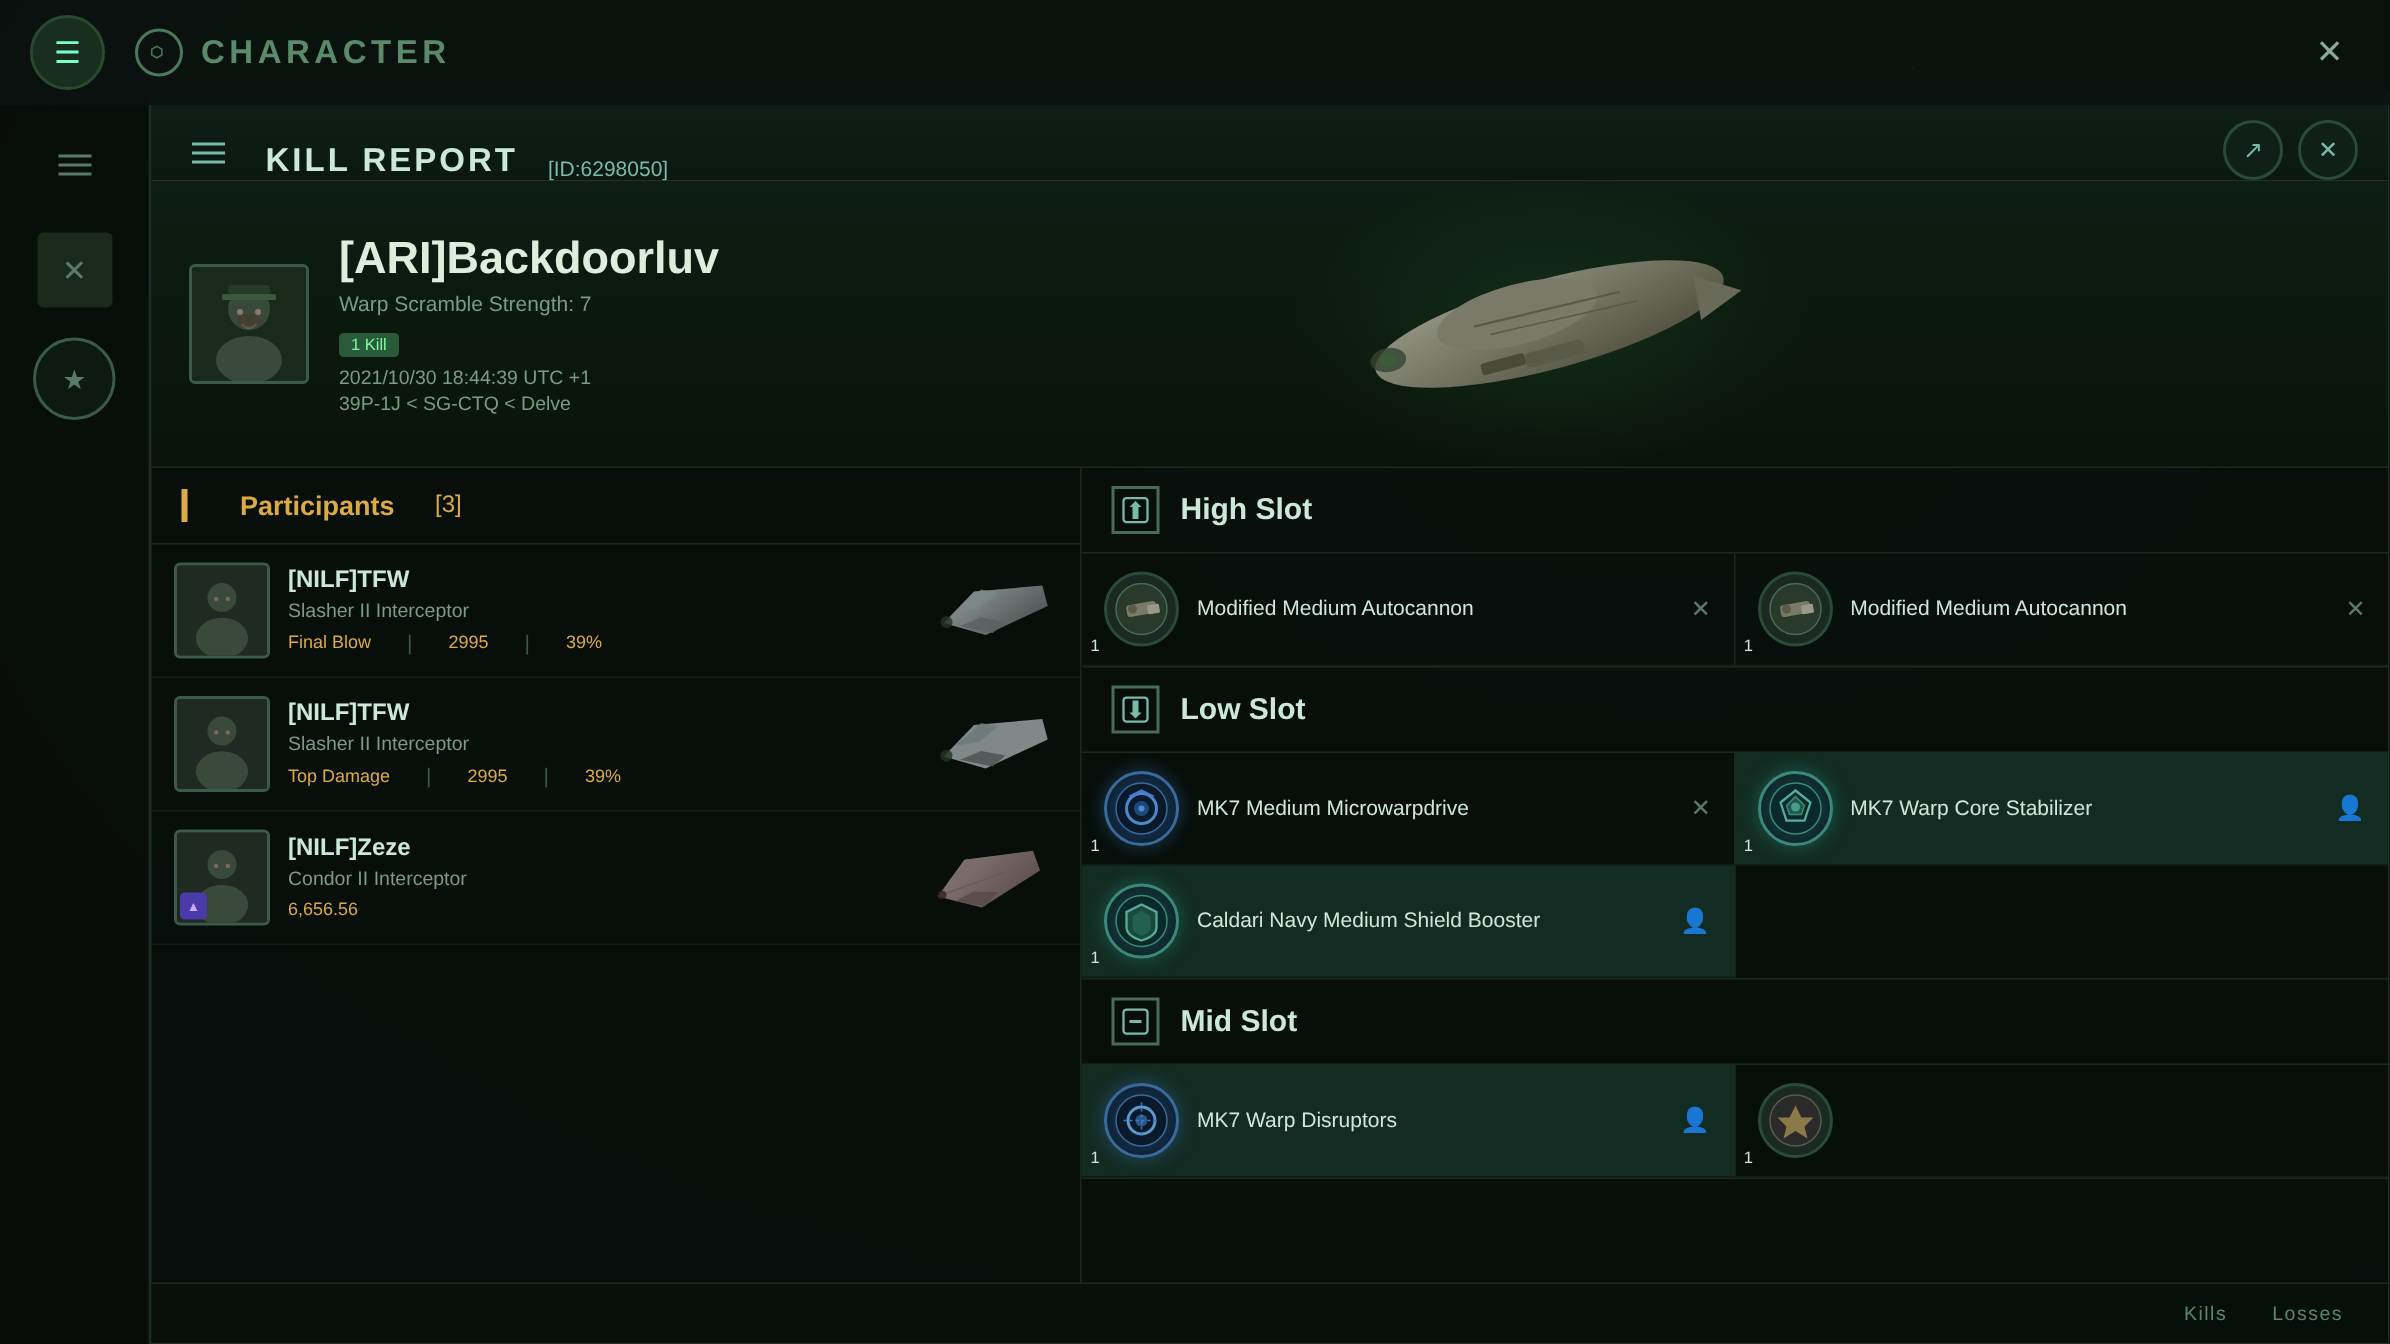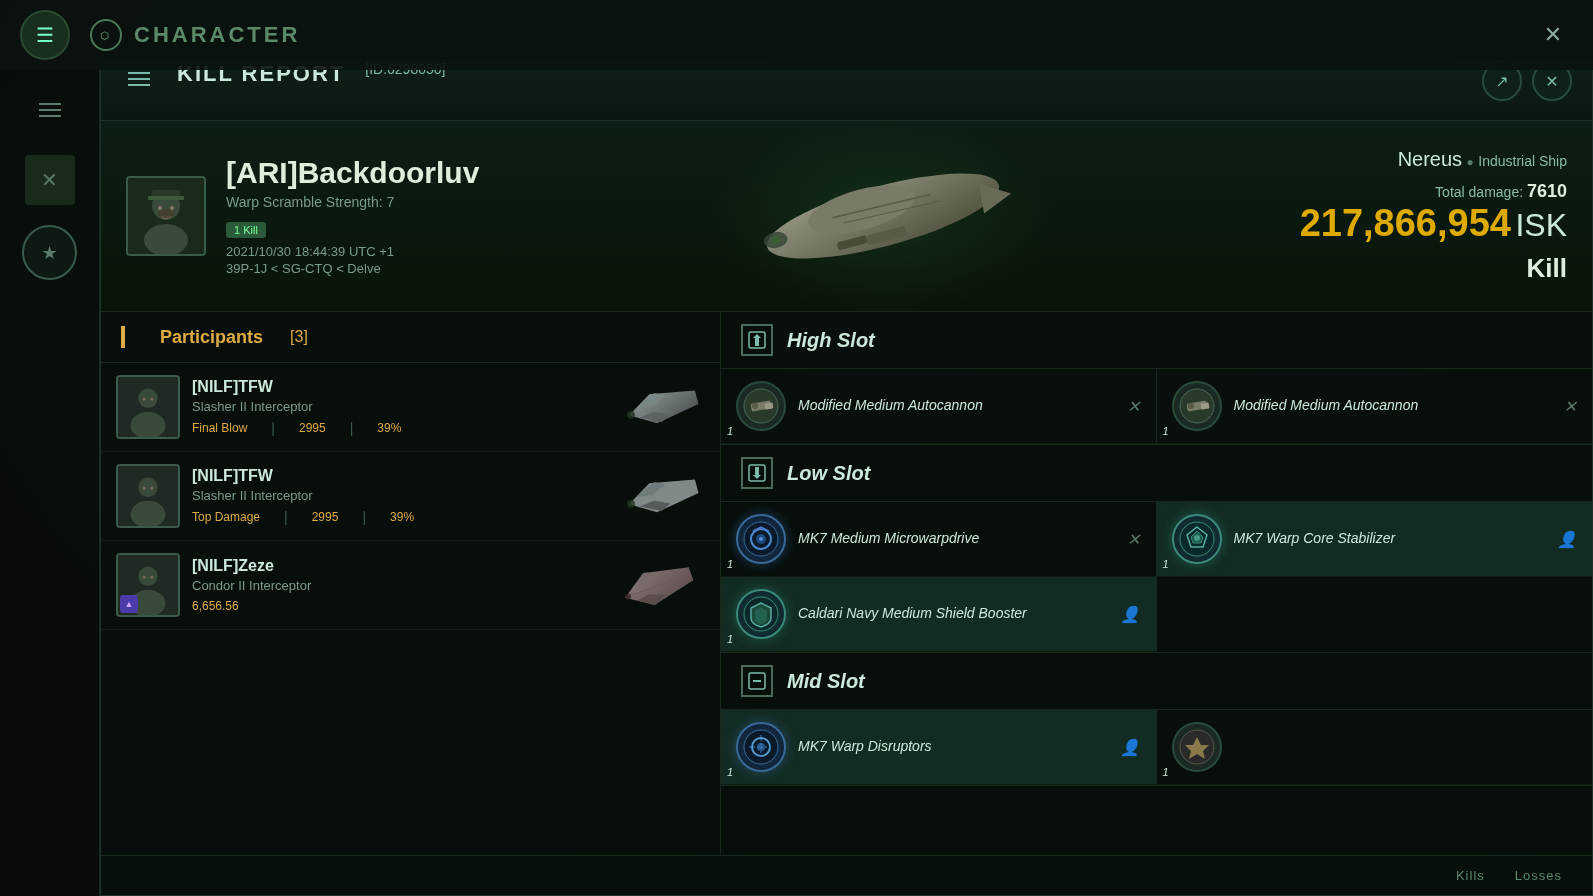--- a/index.html
+++ b/index.html
@@ -115,21 +115,21 @@
       flex-direction: column;
     }
 
     
     .panel-header {
       background: linear-gradient(180deg, #0f2018 0%, #0a1810 100%);
       border-bottom: 1px solid #1e3028;
       padding: 0 20px;
       height: 60px;
       display: flex;
-      align-items: flex-start;
+      align-items: flex-end;
       gap: 20px;
     }
     .panel-menu-btn {
       width: 36px; height: 36px;
       display: flex; flex-direction: column;
       align-items: center; justify-content: center;
       gap: 4px; cursor: pointer;
     }
     .panel-menu-btn span {
       width: 22px; height: 2px;
@@ -355,21 +355,20 @@
       display: flex; align-items: center; justify-content: center;
     }
 
     
     .equipment-panel {
       flex: 1;
       display: flex;
       flex-direction: column;
       overflow-y: auto;
       padding: 0;
-      font-style: italic;
     }
 
     .slot-section {
       padding: 0;
     }
     .slot-header {
       display: flex;
       align-items: center;
       padding: 12px 20px;
       gap: 14px;
@@ -604,36 +603,20 @@
 
           <line x1="100" y1="68" x2="200" y2="62" stroke="#5a5a48" stroke-width="1.5"></line>
           <line x1="110" y1="75" x2="210" y2="70" stroke="#5a5a48" stroke-width="1"></line>
 
           <rect x="130" y="90" width="40" height="10" rx="3" fill="#5a5a48" transform="rotate(-5,150,95)"></rect>
           <rect x="100" y="92" width="30" height="8" rx="2" fill="#4a4a38" transform="rotate(-5,115,96)"></rect>
         </svg>
       </div>
     </div>
 
-    <div class="kill-stats">
-      <div>
-        <span class="ship-type">Nereus</span>
-        <span style="color:#5a7a6a;font-size:12px;">●</span>
-        <span class="ship-class">Industrial Ship</span>
-      </div>
-      <div class="total-damage-label">
-        <span>Total damage:</span>
-        <span class="total-damage-value">7610</span>
-      </div>
-      <div>
-        <span class="isk-value">217,866,954</span>
-        <span class="isk-unit">ISK</span>
-      </div>
-      <div class="kill-type">Kill</div>
-    </div>
   </div>
 
   <div class="content-area">
 
     <div class="participants-panel">
       <div class="participants-header">
         <div class="participants-bar"></div>
         <span class="participants-title">Participants</span>
         <span class="participants-count">[3]</span>
       </div>

